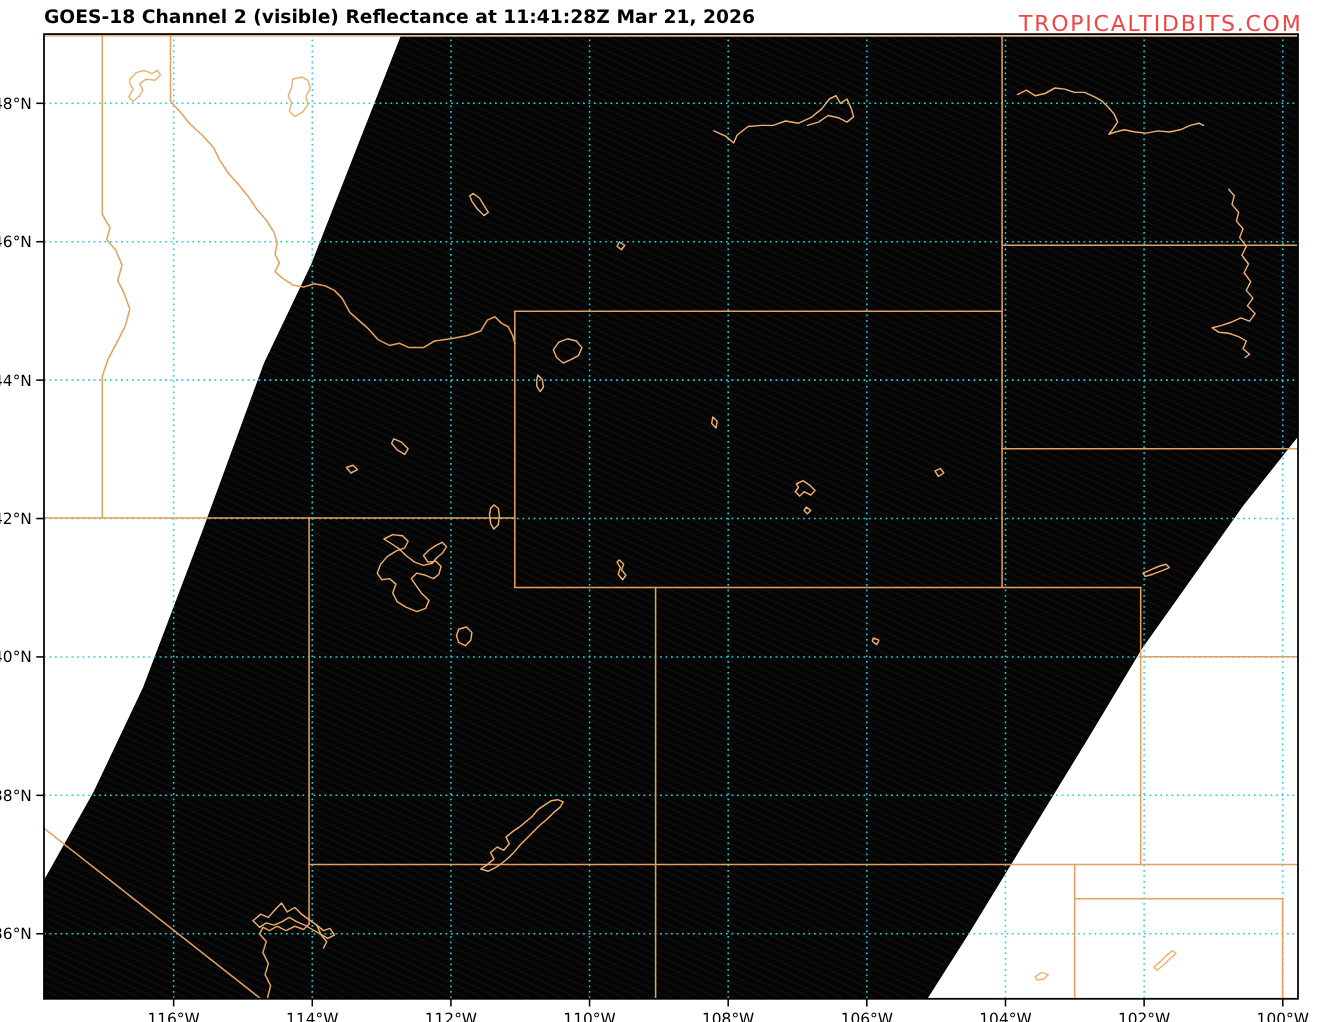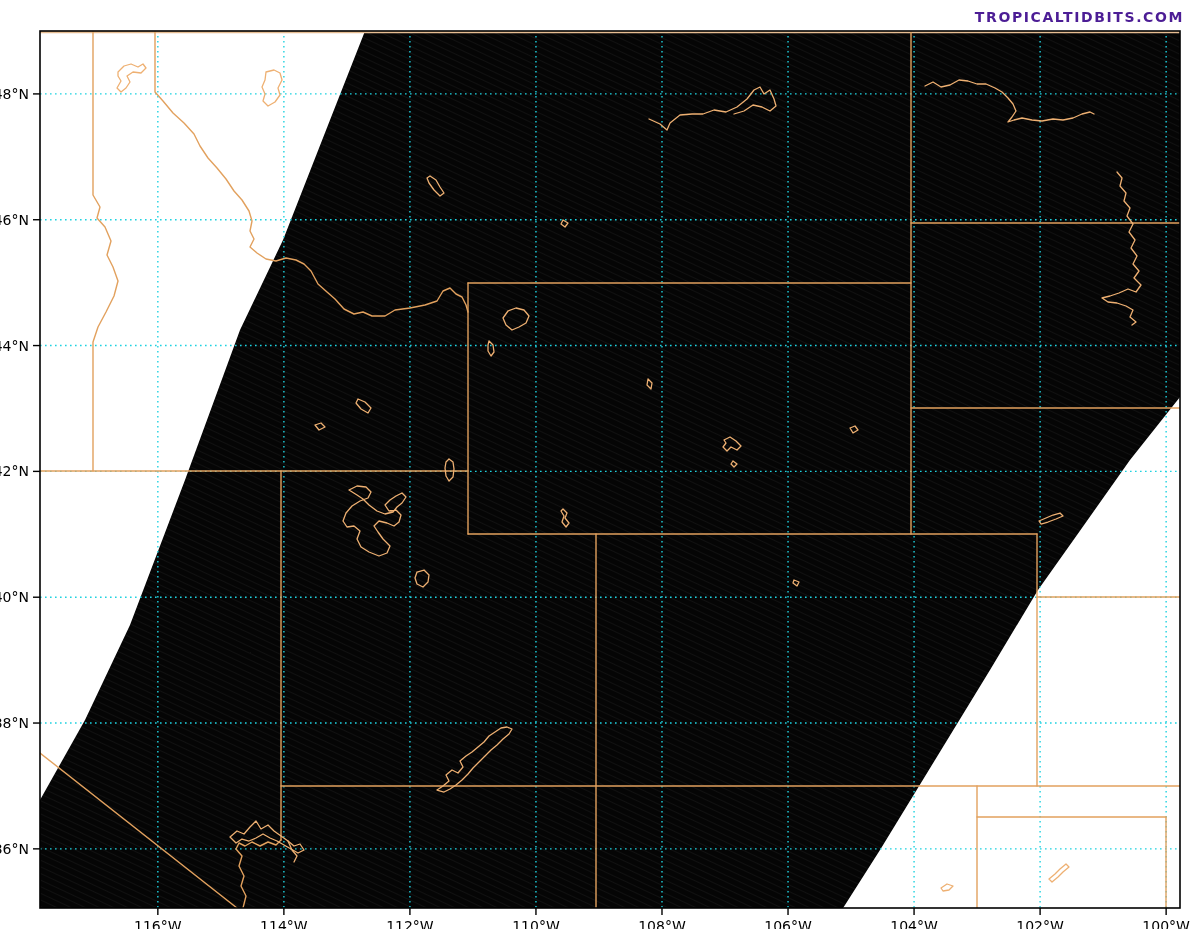--- a/index.html
+++ b/index.html
@@ -1,26 +1,27 @@
 <!DOCTYPE html>
 <html><head>
 <meta charset="utf-8">
 <style>
   html,body{margin:0;padding:0;background:#ffffff;}
   #page{position:relative;width:1200px;height:929px;background:#ffffff;overflow:hidden;
         font-family:"DejaVu Sans","Liberation Sans",sans-serif;}
   #title{position:absolute;left:40px;top:6px;font-size:17px;font-weight:bold;color:#000;white-space:nowrap;}
-  #watermark{position:absolute;right:16px;top:9px;font-size:14px;font-weight:bold;color:#4c1d95;
+  #watermark{position:absolute;right:16px;top:9px;font-size:20px;font-weight:normal;color:#ef4444;
              letter-spacing:1.6px;white-space:nowrap;}
   svg text{font-family:"DejaVu Sans","Liberation Sans",sans-serif;font-size:14px;fill:#000;}
 </style>
 </head>
 <body>
 
 <div id="page">
+  <div id="title">GOES-18 Channel 2 (visible) Reflectance at 11:41:28Z Mar 21, 2026</div>
   <div id="watermark">TROPICALTIDBITS.COM</div>
   <svg id="mapsvg" width="1200" height="929" viewBox="0 0 1200 929" style="position:absolute;left:0;top:0;" xmlns="http://www.w3.org/2000/svg">
     <defs>
       <pattern id="scantex" width="6" height="6" patternUnits="userSpaceOnUse" patternTransform="rotate(115)">
         <rect width="6" height="6" fill="none"></rect>
         <line x1="0" y1="0" x2="0" y2="6" stroke="#181818" stroke-width="1.2"></line>
       </pattern>
       <clipPath id="plotclip">
           <rect x="40" y="31" width="1140" height="877"></rect>
         </clipPath>

